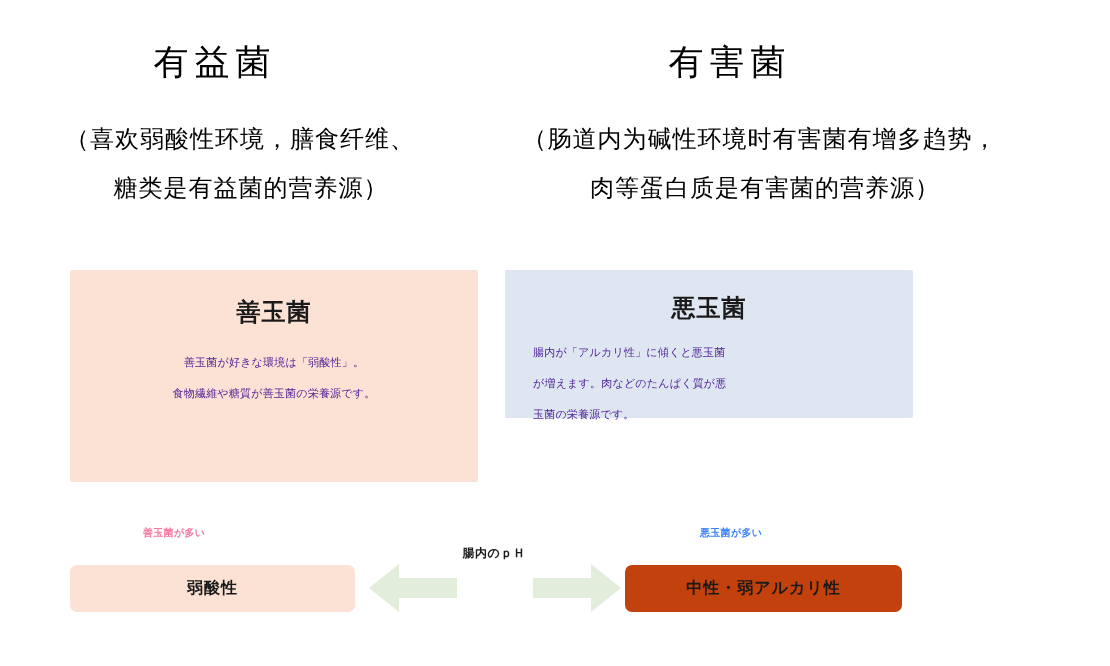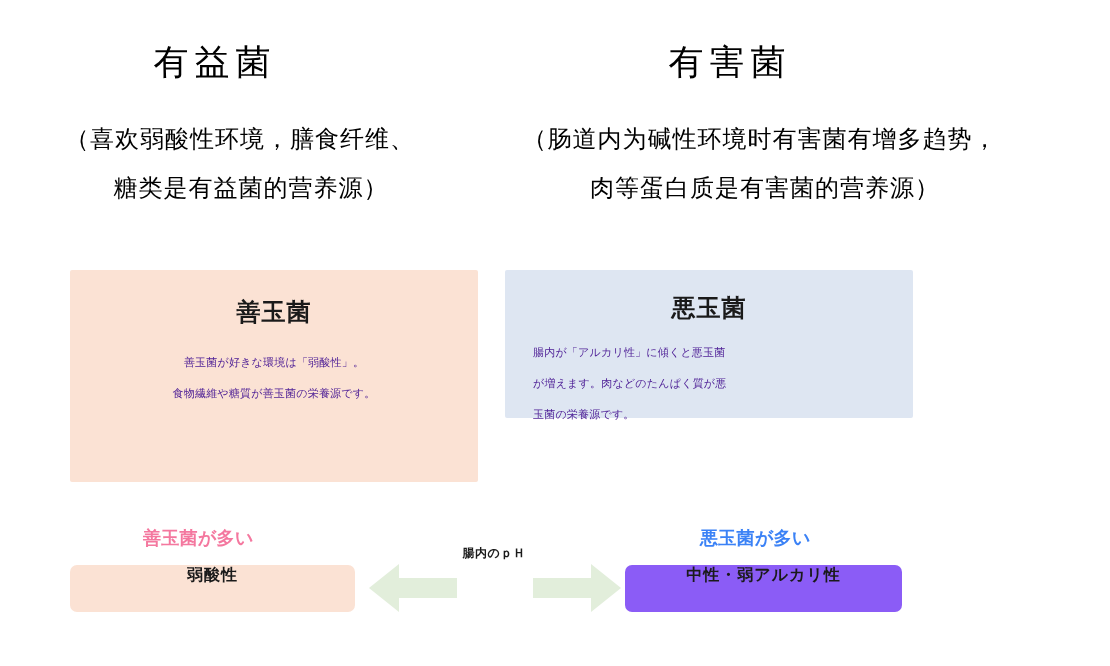--- a/index.html
+++ b/index.html
@@ -100,44 +100,44 @@
   }
   .card-bad .card-body {
     margin-top: 14px;
     text-align: left;
   }
   .card-body .ln { display: block; }
 
   
   .ph-label {
     position: absolute;
-    font-size: 18px;
+    font-size: 10px;
     font-weight: 700;
     letter-spacing: 0.3px;
     white-space: nowrap;
   }
   .ph-label-good { left: 143px; top: 526px; color: #F4789F; }
   .ph-label-bad  { left: 700px; top: 526px; color: #3b82f6; }
 
   .ph-bar {
     position: absolute;
     top: 565px;
     height: 47px;
     border-radius: 7px;
     display: flex;
-    align-items: flex-start;
+    align-items: center;
     justify-content: center;
     font-size: 16px;
     font-weight: 700;
     letter-spacing: 1px;
     color: #1a1a1a;
     box-sizing: border-box;
   }
   .ph-bar-good { left: 70px;  width: 285px; background: #FBE2D4; }
-  .ph-bar-bad  { left: 625px; width: 277px; background: #8b5cf6; }
+  .ph-bar-bad  { left: 625px; width: 277px; background: #c2410c; }
 
   .ph-title {
     position: absolute;
     left: 424px;
     top: 545px;
     width: 140px;
     text-align: center;
     font-size: 12px;
     font-weight: 700;
     letter-spacing: 0.5px;

